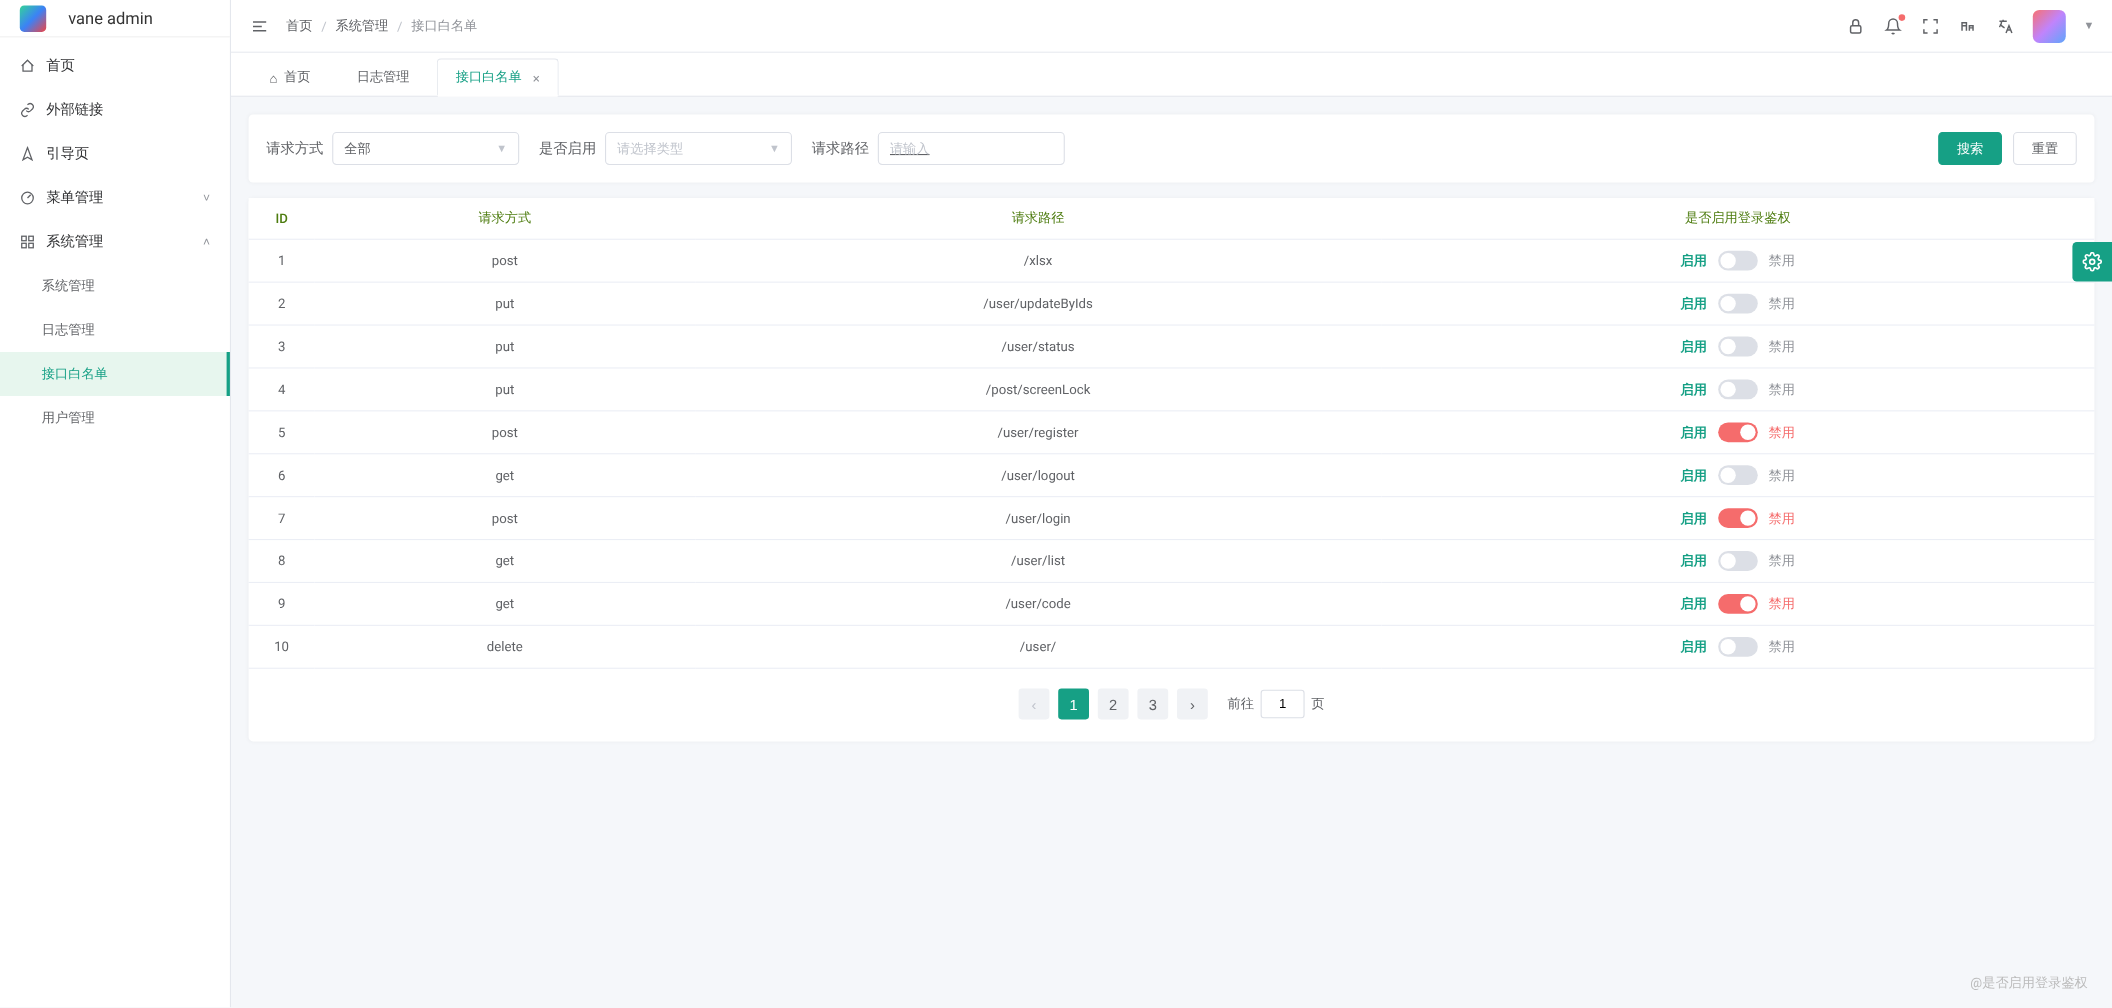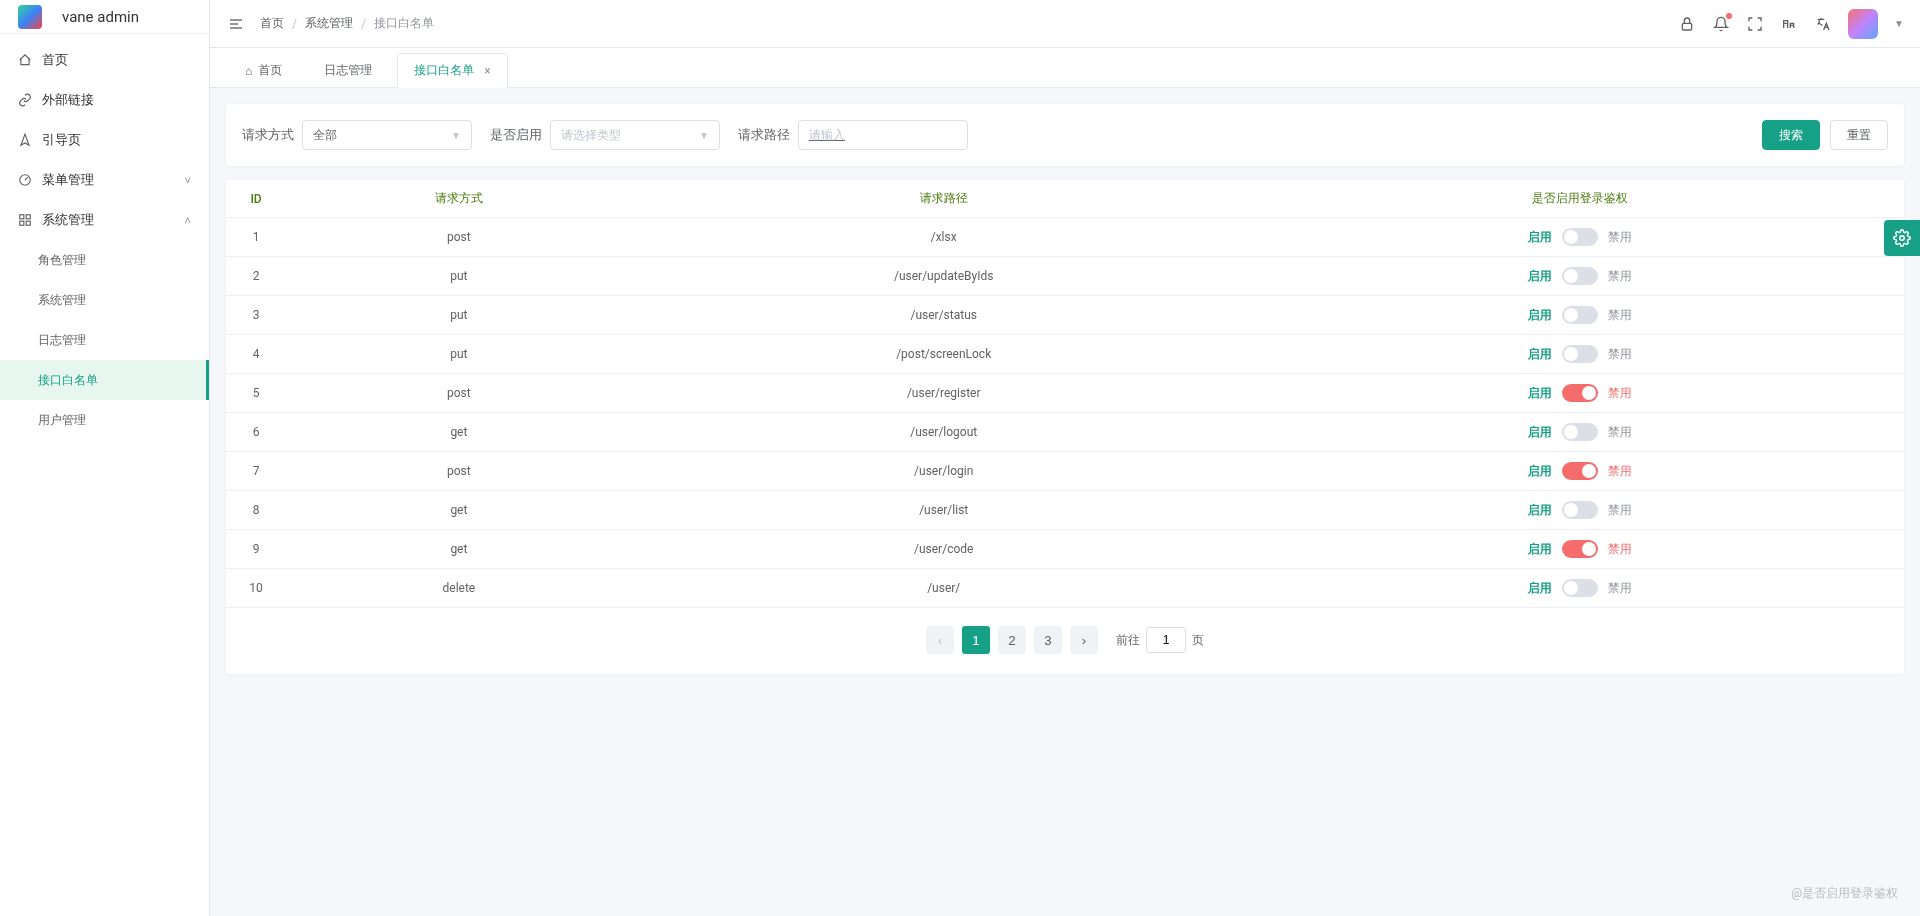--- a/index.html
+++ b/index.html
@@ -138,23 +138,20 @@
               <rect x="14" y="3" width="7" height="7"></rect>
               <rect x="3" y="14" width="7" height="7"></rect>
               <rect x="14" y="14" width="7" height="7"></rect>
             </svg>
           </span>
           <span>系统管理</span>
           <span class="chev">˄</span>
         </div>
         <div class="menu-sub">
           <div class="menu-item">
-            <span>角色管理</span>
-          </div>
-          <div class="menu-item">
             <span>系统管理</span>
           </div>
           <div class="menu-item">
             <span>日志管理</span>
           </div>
           <div class="menu-item active">
             <span>接口白名单</span>
           </div>
           <div class="menu-item">
             <span>用户管理</span>

